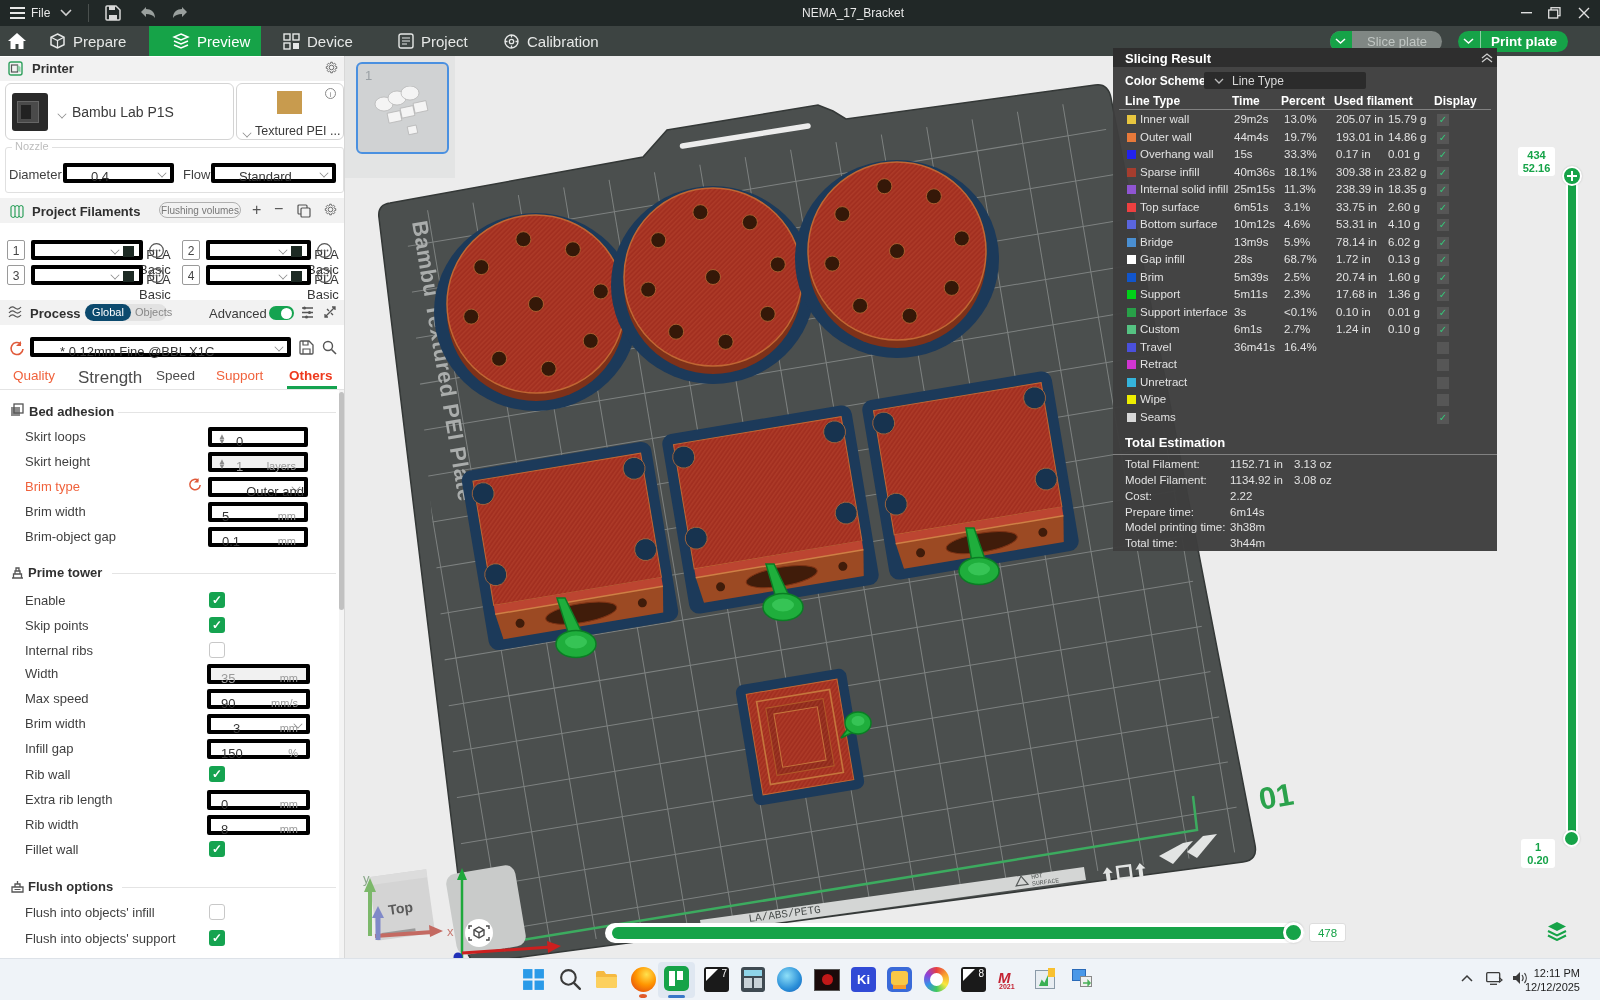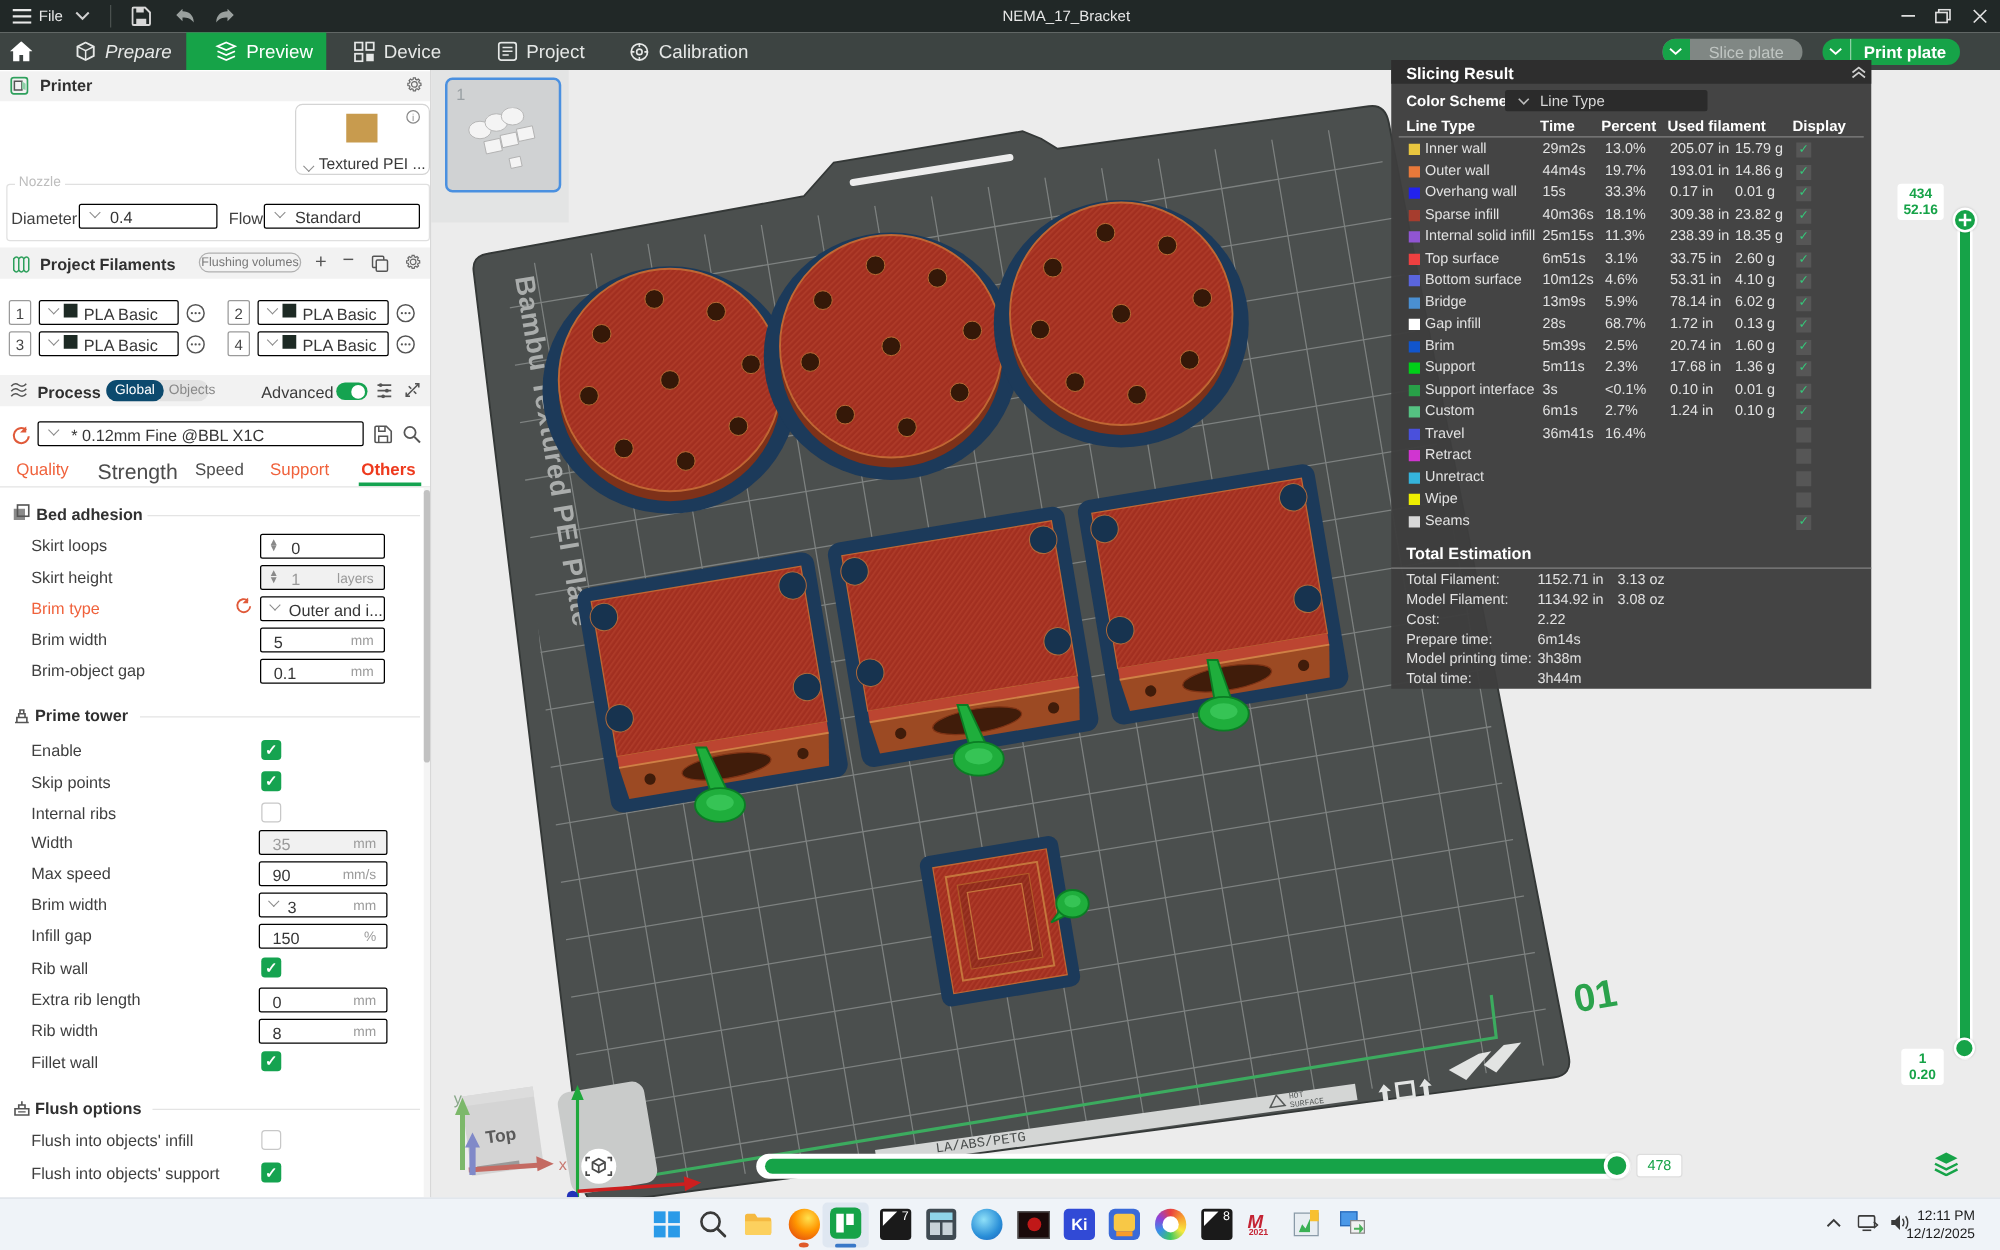--- a/index.html
+++ b/index.html
@@ -8,21 +8,21 @@
 #stage { position:relative; width:1600px; height:1000px; background:#ececec; }
 
 #titlebar { left:0; top:0; width:1600px; height:26px; background:#212827; color:#e8e8e8; }
 #toolbar { left:0; top:26px; width:1600px; height:30px; background:#3d4442; }
 .tbtab { position:absolute; top:0; height:30px; display:flex; align-items:center; gap:7px; color:#e6e8e7; font-size:15px; }
 
 #sidebar { left:0; top:56px; width:345px; height:902px; background:#ffffff; border-right:1px solid #d8d8d8; overflow:hidden; }
 .secband { position:absolute; left:0; width:345px; height:24px; background:#f2f2f2; }
 .sechead { position:absolute; font-size:13px; font-weight:bold; color:#303030; }
 .lbl { position:absolute; font-size:13px; color:#3f3f3f; }
-.inbox { position:absolute; border:1px solid #000000; border-radius:2px; background:#fff; font-size:13px; color:#363636; }
+.inbox { position:absolute; border:4px solid #000000; border-radius:2px; background:#fff; font-size:13px; color:#363636;text-align:right; }
 .inbox.dis { background:#f1f1f1; color:#9a9a9a; }
 .unit { position:absolute; font-size:11px; color:#9a9a9a; }
 .chk { position:absolute; width:16px; height:16px; border-radius:3px; }
 .chk.on { background:#15a350; color:#fff; font-size:12px; font-weight:bold; text-align:center; line-height:16px; }
 .chk.off { background:#fff; border:1px solid #c8c8c8; }
 .dotline { position:absolute; border-top:1px solid #e4e4e4; }
 .spin { position:absolute; font-size:8px; color:#8a8a8a; line-height:5px; }
 .chev { display:inline-block; width:8px; height:8px; border-left:1.6px solid #8a8a8a; border-bottom:1.6px solid #8a8a8a; transform:rotate(-45deg) scale(.8); margin-right:4px; vertical-align:2px; }
 
 #viewport { left:345px; top:56px; width:1255px; height:902px; background:#ececec; overflow:hidden; }
@@ -70,21 +70,21 @@
       </svg>
   <svg class="abs" style="left:1578px;top:7px" width="12" height="12">
         <path d="M1 1l10 10M11 1L1 11" stroke="#e0e0e0" stroke-width="1.4"></path>
       </svg>
 </div>
 
 <div class="abs" id="toolbar">
   <svg class="abs" style="left:8px;top:7px" width="18" height="17">
         <path d="M9 0L0 8h2.5v8h5v-5h3v5h5V8H18z" fill="#fff"></path>
       </svg>
-  <div class="tbtab" style="left:60px;font-style:italic;">
+  <div class="tbtab" style="left:49px;">
     <svg width="17" height="17" viewBox="0 0 17 17">
           <path d="M8.5 1l6.5 3.3v7.4L8.5 15 2 11.7V4.3z" fill="none" stroke="#e6e8e7" stroke-width="1.5"></path>
           <path d="M2 4.3l6.5 3.2L15 4.3M8.5 7.5V15" fill="none" stroke="#e6e8e7" stroke-width="1.2"></path>
         </svg>
     <span>Prepare</span>
   </div>
   <div class="abs" style="left:149px;top:0;width:112px;height:30px;background:#16a348"></div>
   <div class="tbtab" style="left:172px;">
     <svg width="18" height="18" viewBox="0 0 18 18">
           <path d="M9 2l7 3-7 3-7-3z M2 9l7 3 7-3 M2 13l7 3 7-3" fill="none" stroke="#fff" stroke-width="1.4"></path>
@@ -583,20 +583,28 @@
   <div class="secband" style="top:1px"></div>
   <svg class="abs" style="left:8px;top:5px" width="15" height="15">
         <rect x="1" y="1" width="13" height="13" rx="2" fill="none" stroke="#2ea05c" stroke-width="1.4"></rect>
         <rect x="3.5" y="4" width="6" height="7" fill="none" stroke="#555" stroke-width="1.2"></rect>
         <path d="M9.5 4l3 2v5l-3-1z" fill="#8fd0a8"></path>
       </svg>
   <div class="sechead" style="left:32px;top:5px">Printer</div>
   <svg class="abs" style="left:325px;top:5px" width="13" height="13" viewBox="0 0 16 16">
         <path d="M8 5.2a2.8 2.8 0 1 0 0 5.6 2.8 2.8 0 0 0 0-5.6zm6.5 3.9l-1.6.3a5 5 0 0 1-.5 1.2l.9 1.3-1.4 1.4-1.3-.9a5 5 0 0 1-1.2.5l-.3 1.6H7l-.3-1.6a5 5 0 0 1-1.2-.5l-1.3.9-1.4-1.4.9-1.3a5 5 0 0 1-.5-1.2l-1.6-.3V7l1.6-.3a5 5 0 0 1 .5-1.2l-.9-1.3 1.4-1.4 1.3.9a5 5 0 0 1 1.2-.5L7 1.5h2l.3 1.6a5 5 0 0 1 1.2.5l1.3-.9 1.4 1.4-.9 1.3a5 5 0 0 1 .5 1.2l1.6.3z" fill="none" stroke="#6a6a6a" stroke-width="1.2"></path>
       </svg>
+  <div class="abs" style="left:5px;top:27px;width:229px;height:57px;border:1px solid #d4d4d4;border-radius:6px;background:#fff">
+    <div class="abs" style="left:6px;top:9px;width:36px;height:38px;background:#2a2a2a;border-radius:3px">
+      <div class="abs" style="left:5px;top:8px;width:22px;height:22px;background:#4a4a4a;border:1.5px solid #666"></div>
+      <div class="abs" style="left:9px;top:12px;width:10px;height:14px;background:#222"></div>
+    </div>
+    <span class="chev abs" style="left:52px;top:26px"></span>
+    <div class="abs" style="left:66px;top:20px;font-size:14px;color:#3a3a3a">Bambu Lab P1S</div>
+  </div>
   <div class="abs" style="left:236px;top:27px;width:108px;height:57px;border:1px solid #d4d4d4;border-radius:6px;background:#fff">
     <div class="abs" style="left:40px;top:7px;width:25px;height:23px;background:#c89b4e"></div>
     <div class="abs" style="left:88px;top:4px;width:11px;height:11px;border:1px solid #8a8a8a;border-radius:50%;font-size:8px;color:#8a8a8a;text-align:center;line-height:11px">i</div>
     <span class="chev abs" style="left:6px;top:45px"></span>
     <div class="abs" style="left:18px;top:40px;width:86px;font-size:12.5px;color:#3a3a3a;white-space:nowrap;overflow:hidden">Textured PEI ...</div>
   </div>
   <div class="abs" style="left:5px;top:91px;width:339px;height:46px;border:1px solid #e0e0e0;border-radius:3px"></div>
   <div class="abs" style="left:12px;top:84px;font-size:11px;color:#bdbdbd;background:#fff;padding:0 3px">Nozzle</div>
   <div class="lbl" style="left:9px;top:111px">Diameter</div>
   <div class="inbox" style="left:63px;top:107px;width:111px;height:20px"><span class="chev" style="margin-left:8px"></span><span style="position:absolute;left:24px;top:2px">0.4</span></div>

